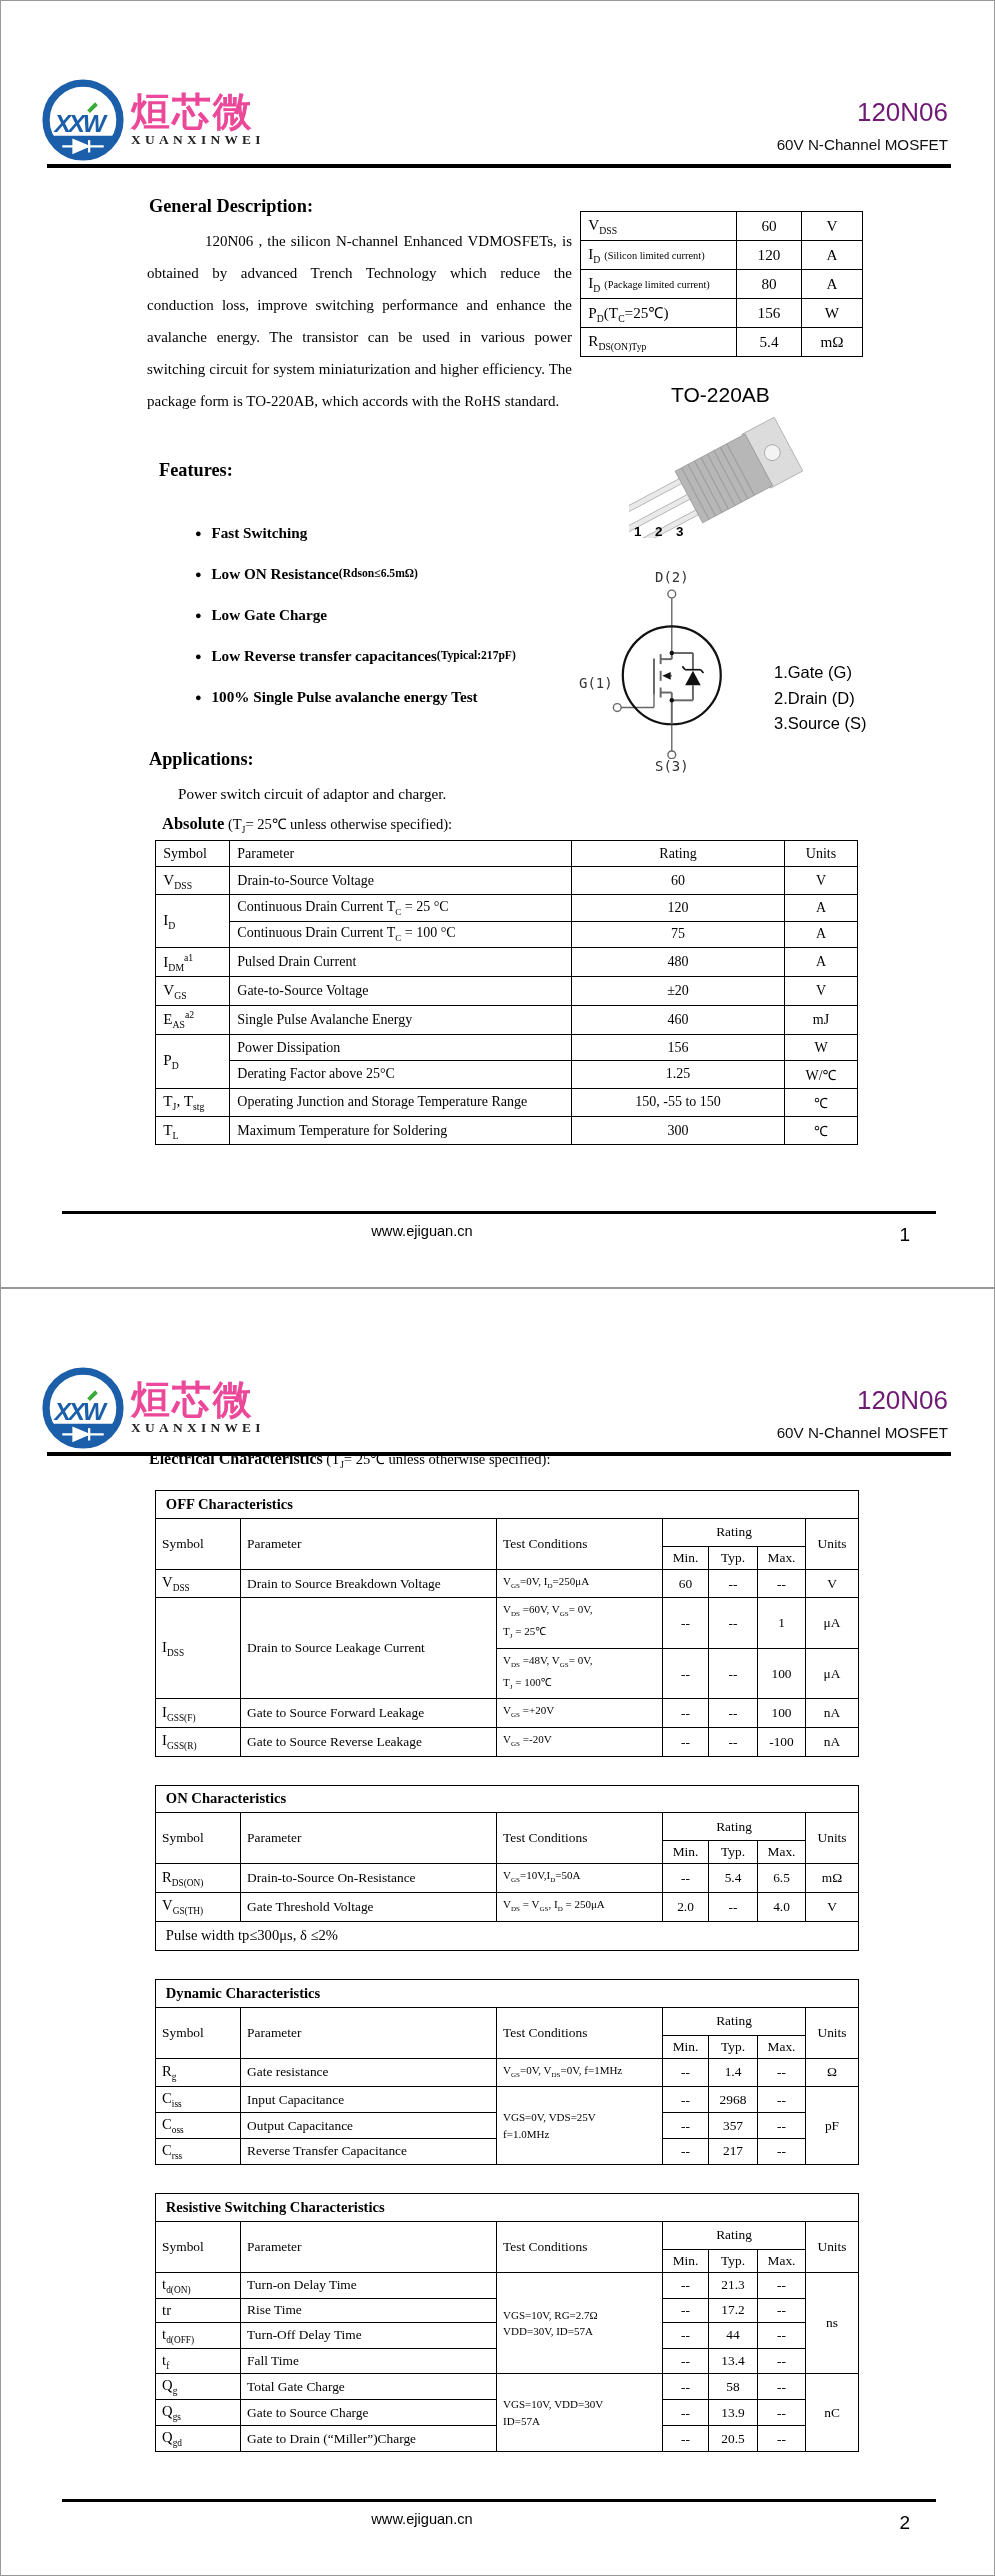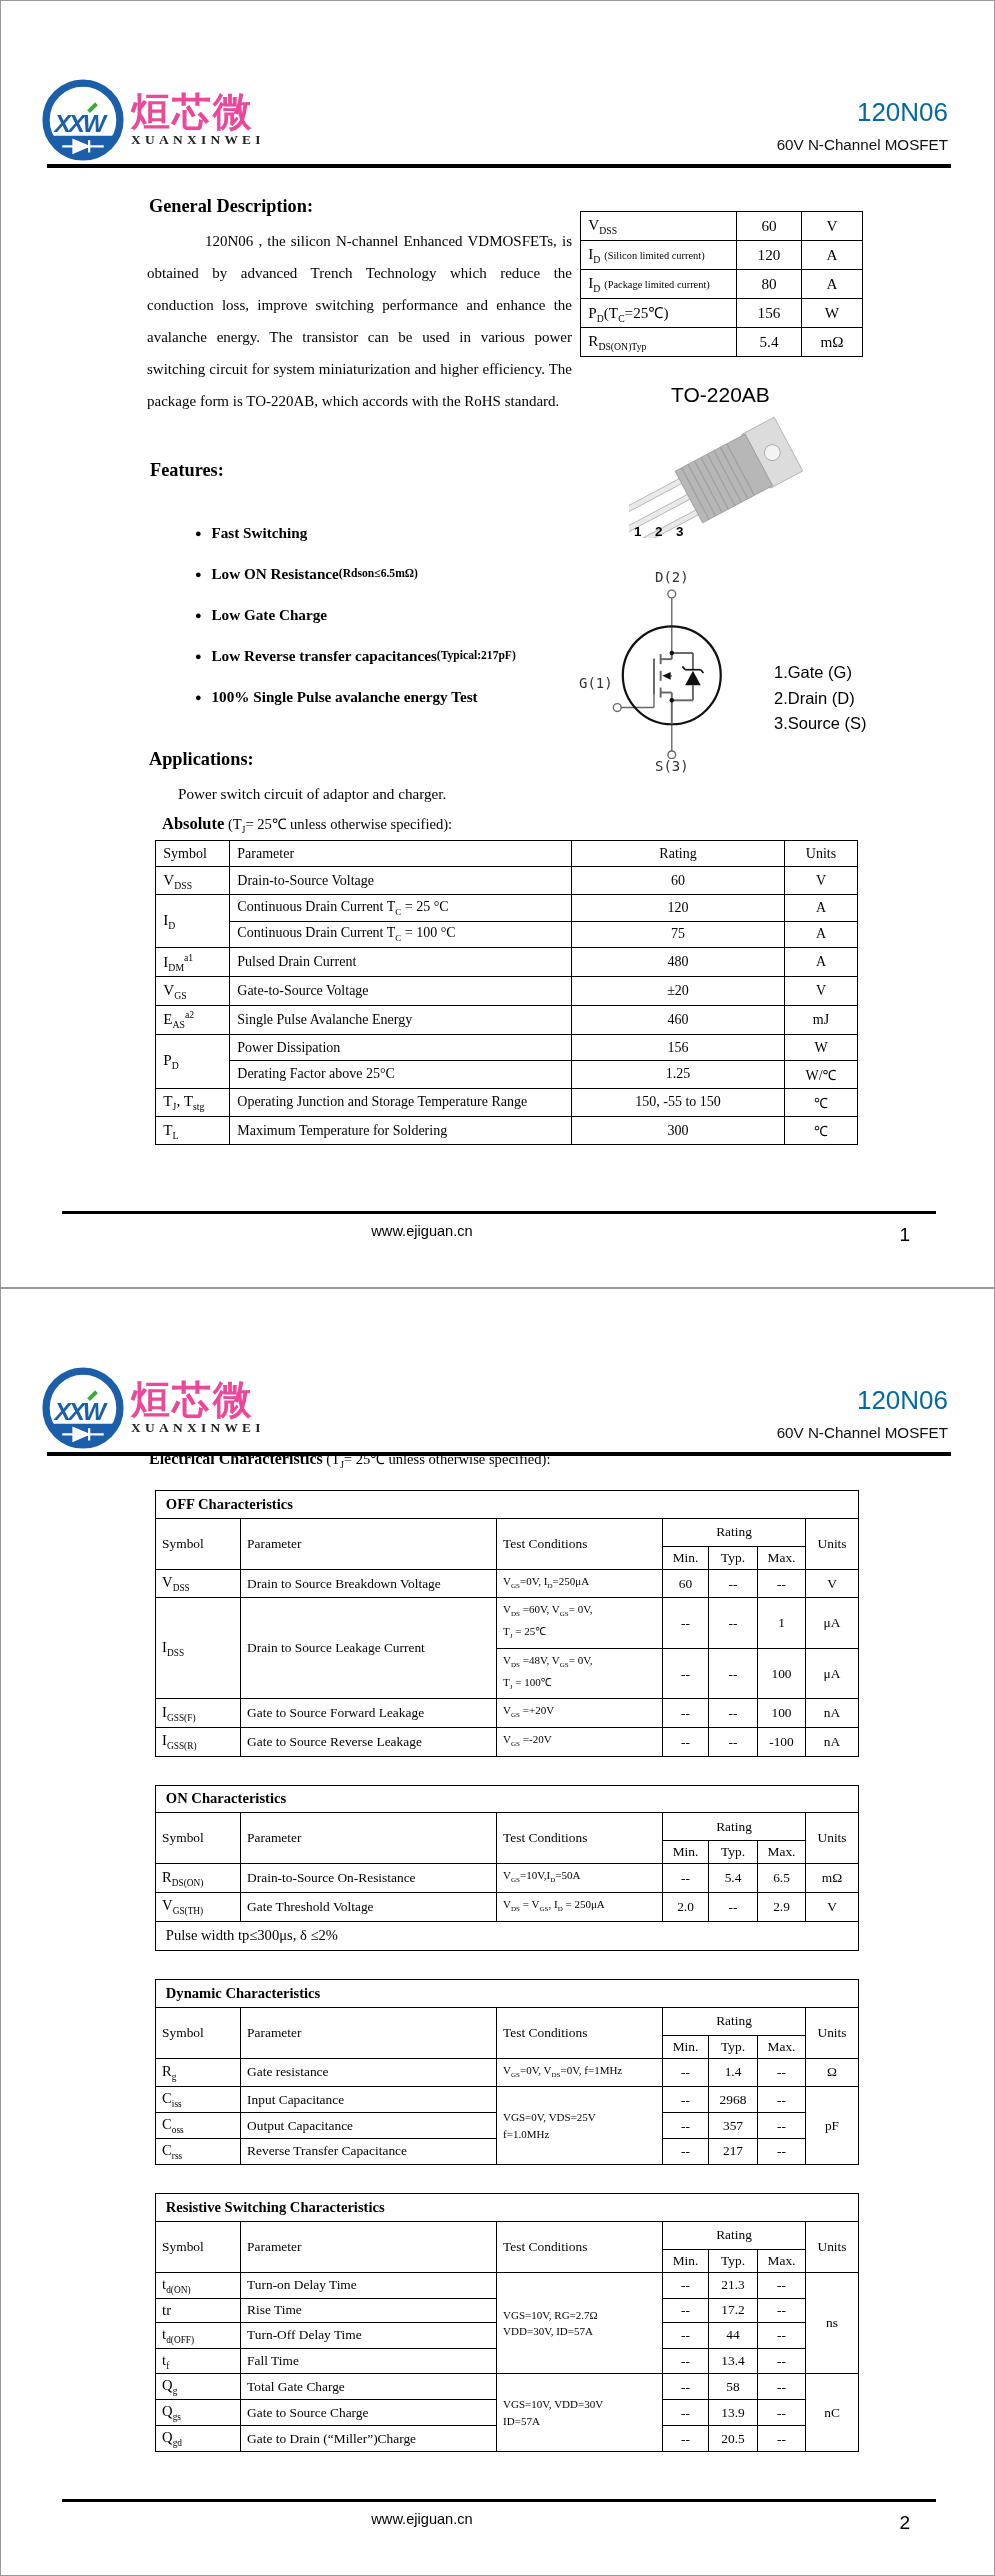--- a/index.html
+++ b/index.html
@@ -4,21 +4,21 @@
 <style>
   html,body{margin:0;padding:0;background:#fff;}
   body{width:995px;font-family:"Liberation Serif",serif;color:#000;}
   .page{position:relative;width:995px;height:1288px;background:#fff;border:0.6px solid #999;box-sizing:border-box;overflow:hidden;}
   
   .logo{position:absolute;left:40px;top:77px;display:flex;align-items:center;}
   .logo-emblem{width:84px;height:84px;}
   .logo-txt{margin-left:6.1px;}
   .logo-cn{font-size:39px;font-weight:bold;line-height:1.05;letter-spacing:1.8px;color:#ec4899;}
   .logo-en{font-size:13.4px;font-weight:bold;letter-spacing:4.3px;color:#222;font-family:Liberation Serif, serif;margin-top:0px;}
-  .part-no{position:absolute;right:46px;top:96px;font-family:"Liberation Sans",sans-serif;font-size:26px;color:#0369a1;}
+  .part-no{position:absolute;right:46px;top:96px;font-family:"Liberation Sans",sans-serif;font-size:26px;color:#701a75;}
   .part-sub{position:absolute;right:46px;top:135px;font-family:"Liberation Sans",sans-serif;font-size:15.2px;color:#111;}
   .hrule{position:absolute;left:46px;width:904px;top:163px;height:3.7px;background:#000;}
   
   .frule{position:absolute;left:61px;width:874px;top:1210px;height:3px;background:#000;}
   .furl{position:absolute;left:61px;width:720px;top:1222px;text-align:center;font-family:"Liberation Sans",sans-serif;font-size:14.6px;}
   .fpage{position:absolute;right:84px;top:1223px;font-family:"Liberation Sans",sans-serif;font-size:19px;}
   
   .h-serif{font-weight:bold;font-size:18.3px;}
   .desc-head{position:absolute;left:148px;top:195px;}
   .desc-par{position:absolute;left:146px;top:224px;width:425px;font-size:15px;line-height:32px;text-align:justify;text-indent:58px;}
@@ -26,21 +26,21 @@
   .spec{position:absolute;left:579px;top:210px;width:282px;border:1.8px solid #000;}
   .spec td{border:1.2px solid #000;height:28px;font-size:15.2px;padding:0 6.1px;}
   .spec td.lab{text-align:left;padding-left:7.3px;}
   .spec td.c{text-align:center;}
   sub{font-size:64%;}
   sup{font-size:64%;text-align:center;}
   .sm{font-size:10.4px;}
   .pkg-name{position:absolute;left:670px;top:382px;font-family:"Liberation Sans",sans-serif;font-size:21px;}
   .pkg-svg{position:absolute;left:628px;top:415px;}
   .pkg-pins{position:absolute;left:633px;top:523px;font-family:"Liberation Sans",sans-serif;font-weight:bold;font-size:13.4px;letter-spacing:4.9px;}
-  .feat-head{position:absolute;left:149px;top:459px;}
+  .feat-head{position:absolute;left:158px;top:459px;}
   .features{position:absolute;left:194px;top:511px;}
   .feat{height:41px;display:flex;align-items:center;}
   .feat .dot{font-size:11px;margin-right:9.8px;}
   .feat .t{font-weight:bold;font-size:15.2px;}
   .feat .n{font-weight:bold;font-size:11.6px;}
   .mos-svg{position:absolute;left:604px;top:585px;}
   .mos-lbl{position:absolute;font-family:"DejaVu Sans Mono",monospace;font-size:14px;color:#333;}
   .legend{position:absolute;left:773px;top:659px;font-family:"Liberation Sans",sans-serif;font-size:16.5px;line-height:25.6px;}
   .apps-head{position:absolute;left:148px;top:748px;}
   .apps-text{position:absolute;left:177px;top:784px;font-size:15.2px;}
@@ -446,21 +446,21 @@
             <td class="c">5.4</td>
             <td class="c">6.5</td>
             <td class="c">mΩ</td>
           </tr>
       <tr class="hr">
             <td class="sym">V<sub>GS(TH)</sub></td>
             <td>Gate Threshold Voltage</td>
             <td class="cond">V<sub>DS</sub> = V<sub>GS</sub>, I<sub>D</sub> = 250μA</td>
             <td class="c">2.0</td>
             <td class="c">--</td>
-            <td class="c">2.9</td>
+            <td class="c">4.0</td>
             <td class="c">V</td>
           </tr>
       <tr class="hr note">
             <td colspan="7">Pulse width tp≤300μs, δ ≤2%</td>
           </tr>
     </tbody>
       </table>
 
     <table class="elec">
       <colgroup>

